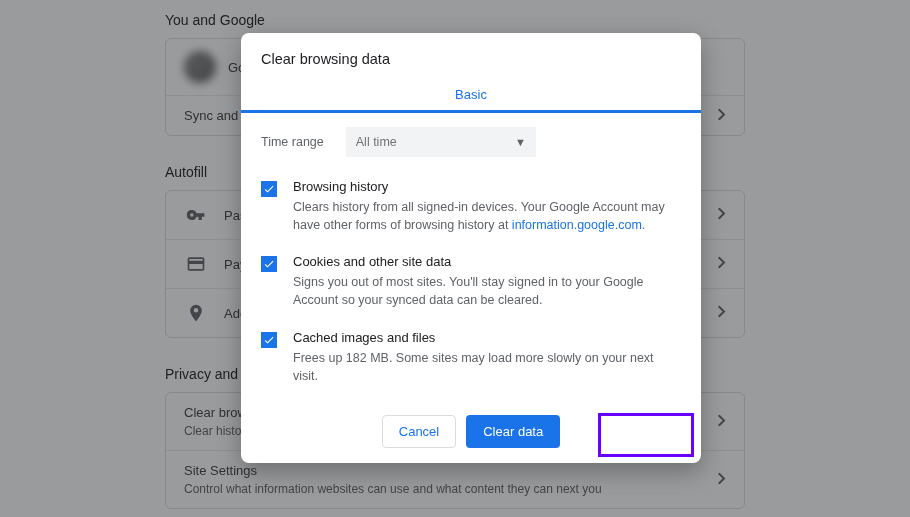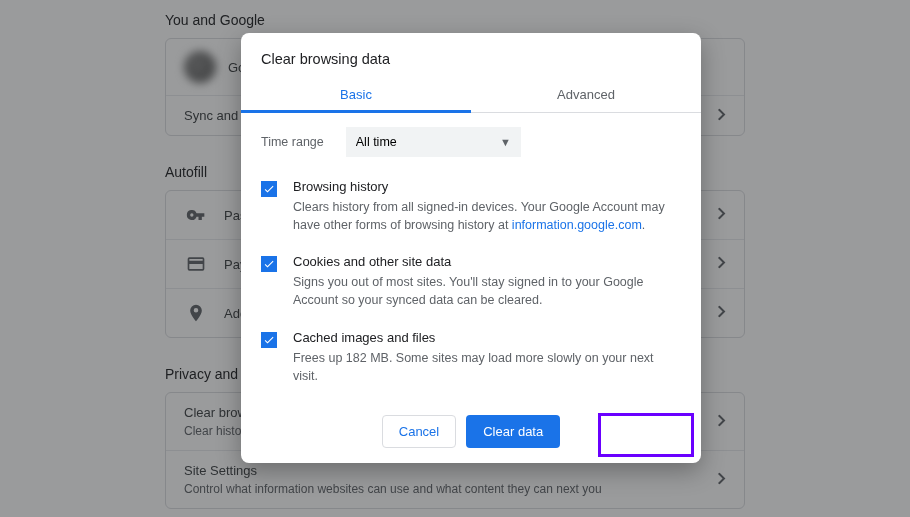--- a/index.html
+++ b/index.html
@@ -23,21 +23,21 @@
   .dialog { position: absolute; left: 241px; top: 33px; width: 460px; height: 430px; background: #fff; border-radius: 8px; box-shadow: 0 8px 24px rgba(0,0,0,0.3); display: flex; flex-direction: column; }
   .dialog-title { padding: 18px 20px 12px; font-size: 14.5px; color: #202124; }
   .tabs { display: flex; border-bottom: 1px solid #dadce0; }
   .tab { flex: 1; text-align: center; padding: 8px 0 10px; font-size: 13px; color: #5f6368; cursor: pointer; position: relative; }
   .tab.active { color: #1a73e8; font-weight: 500; }
   .tab.active::after { content: ""; position: absolute; left: 0; right: 0; bottom: -1px; height: 3px; background: #1a73e8; }
 
   .timerange { display: flex; align-items: center; padding: 14px 20px 8px; font-size: 12.5px; color: #5f6368; }
   .timerange .label { margin-right: 22px; }
   .select-wrap { position: relative; }
-  .select { appearance: none; border: none; background: #f1f3f4; padding: 8px 32px 8px 10px; font-size: 12.5px; color: #000000; width: 175px; cursor: pointer; }
+  .select { appearance: none; border: none; background: #f1f3f4; padding: 8px 32px 8px 10px; font-size: 12.5px; color: #737373; width: 190px; cursor: pointer; }
   .select-wrap .dd { position: absolute; right: 10px; top: 50%; transform: translateY(-50%); pointer-events: none; font-size: 11px; color: #5f6368; }
 
   .options { padding: 4px 20px; }
   .opt { display: flex; padding: 10px 0; }
   .cbx { width: 16px; height: 16px; border: none; background: #1a73e8; margin-top: 2px; margin-right: 16px; flex: none; display: flex; align-items: center; justify-content: center; cursor: pointer; }
   .cbx svg { width: 12px; height: 12px; fill: #fff; }
   .opt .txt .t { font-size: 13px; color: #202124; margin-bottom: 4px; }
   .opt .txt .d { font-size: 12.5px; color: #5f6368; line-height: 1.45; }
   .opt .txt .d a { color: #1a73e8; text-decoration: none; }
 
@@ -127,21 +127,20 @@
     </div>
   </div>
 </div>
 
 <div class="overlay"></div>
 
 <div class="dialog">
   <div class="dialog-title">Clear browsing data</div>
   <div class="tabs">
     <div class="tab active">Basic</div>
-    <div class="tab">Advanced</div>
   </div>
   <div class="timerange">
     <span class="label">Time range</span>
     <span class="select-wrap">
       <select class="select">
         <option>All time</option>
       </select>
       <span class="dd">▼</span>
     </span>
   </div>

